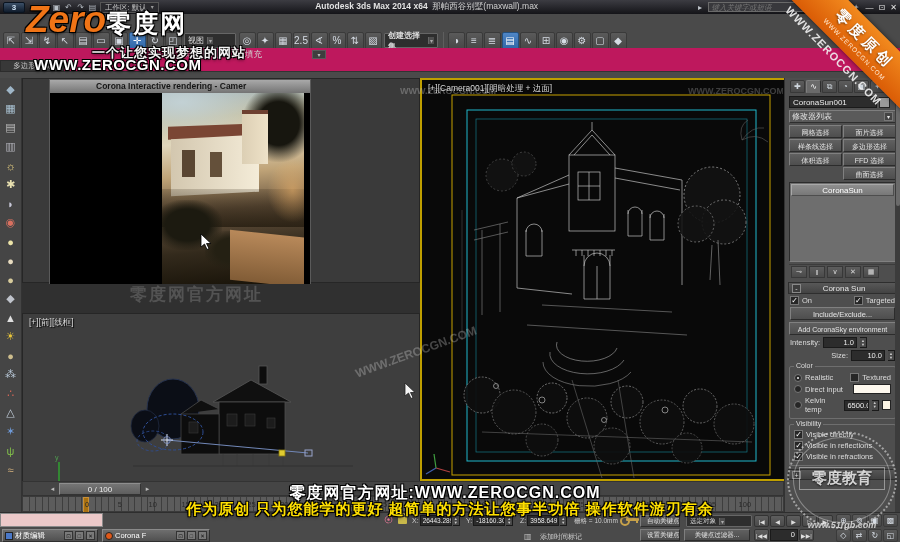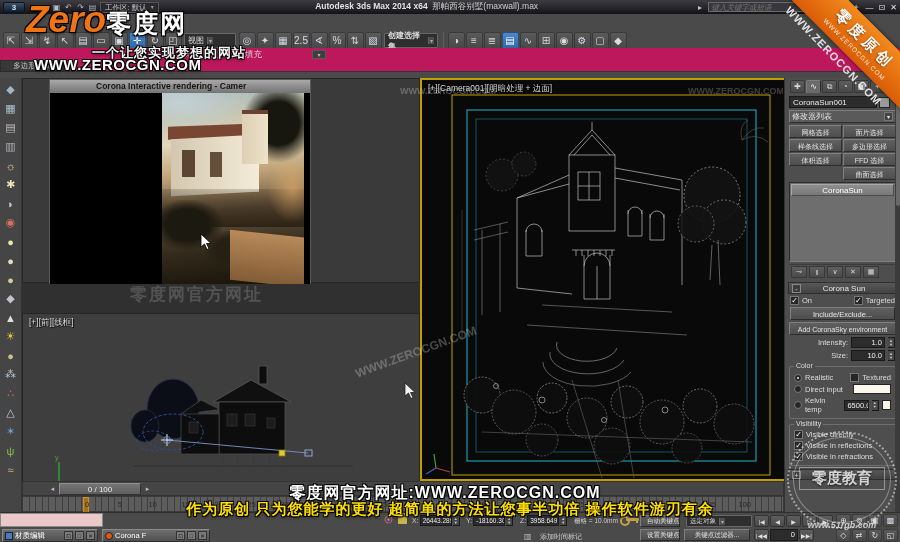--- a/index.html
+++ b/index.html
@@ -469,21 +469,21 @@
     </div>
     <div class="prow">
       <span class="chk on"></span>
       <span>On</span>
       <span style="flex:1"></span>
       <span class="chk on"></span>
       <span>Targeted</span>
     </div>
     <div style="margin:2px 5px;"><button class="btn3d" style="width:100%;font-size:7.5px;">Include/Exclude...</button></div>
     <div style="margin:2px 4px;"><button class="btn3d" style="width:100%;font-size:7px;">Add CoronaSky environment</button></div>
-    <div class="prow" style="justify-content:flex-end;">
+    <div class="prow" style="">
       <span>Intensity:</span>
       <span class="field" style="width:34px;">1.0</span>
       <span class="spin">▲<br>▼</span>
     </div>
     <div class="prow" style="justify-content:flex-end;">
       <span>Size:</span>
       <span class="field" style="width:34px;">10.0</span>
       <span class="spin">▲<br>▼</span>
     </div>
 

